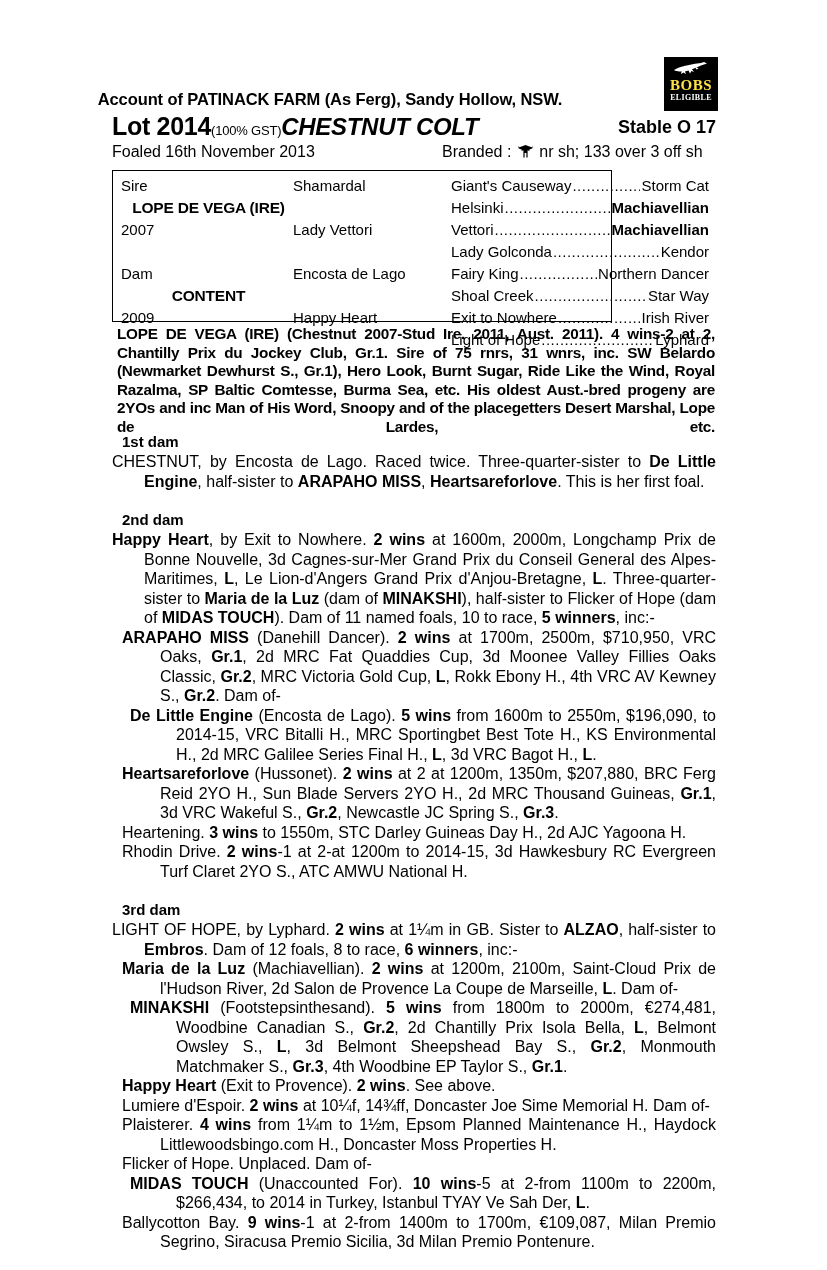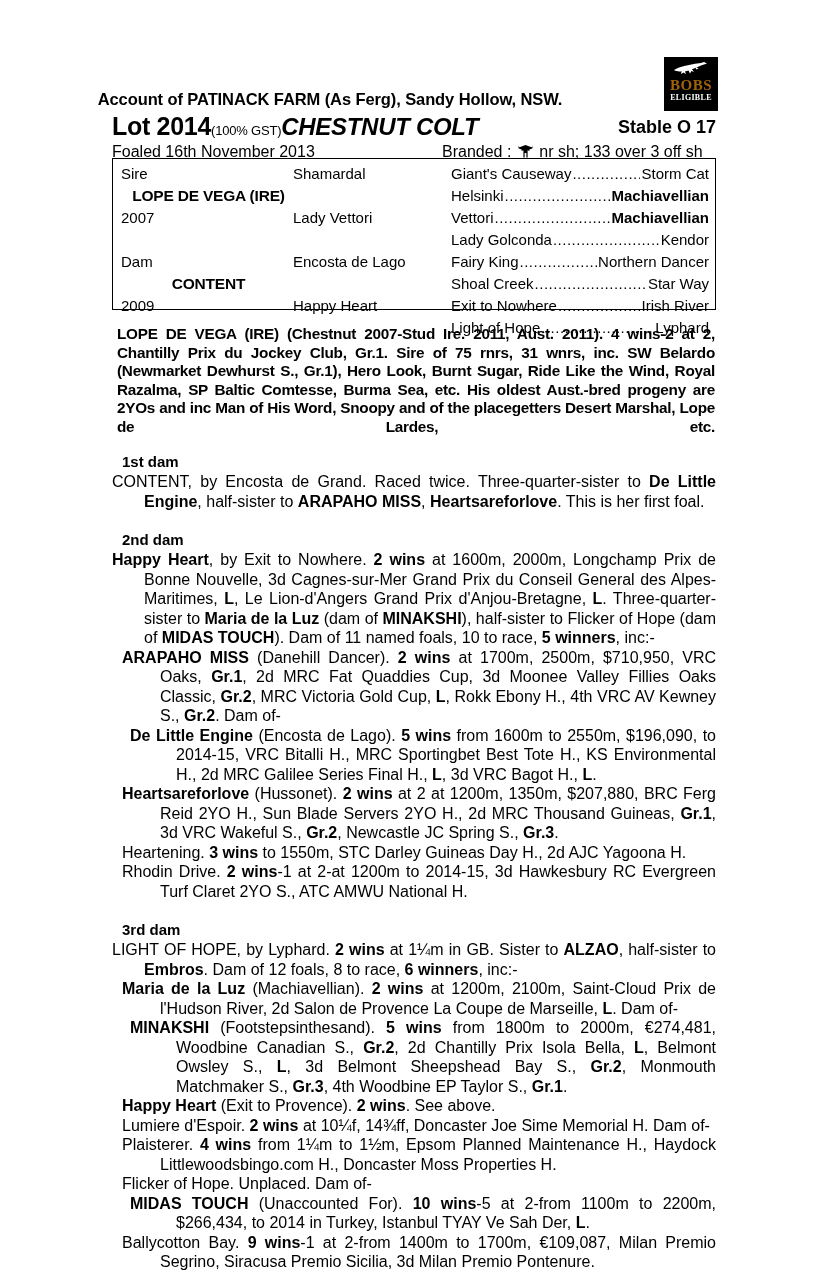--- a/index.html
+++ b/index.html
@@ -36,21 +36,21 @@
     justify-content: flex-start;
     padding-top: 3px;
     box-sizing: border-box;
   }
   .bobs-horse {
     width: 40px;
     height: 17px;
     display: block;
   }
   .bobs-word {
-    color: #a16207;
+    color: #fde047;
     font-family: "Liberation Serif", serif;
     font-weight: bold;
     font-size: 15px;
     line-height: 15px;
     letter-spacing: 0.5px;
     margin-top: 1px;
   }
   .bobs-sub {
     color: #ffffff;
     font-family: "Liberation Serif", serif;
@@ -117,22 +117,22 @@
   .brand-glyph {
     display: inline-block;
     vertical-align: -2px;
     margin: 0 1px;
   }
 
   
   .ped-table {
     position: absolute;
     left: 112px;
-    top: 158px;
-    width: 604px;
+    top: 170px;
+    width: 500px;
     height: 152px;
     border: 1.6px solid #000;
     box-sizing: border-box;
   }
   .ped-grid {
     position: relative;
     width: 100%;
     height: 100%;
     font-size: 15px;
   }
@@ -190,21 +190,21 @@
     line-height: 19.5px;
     text-align: justify;
     margin: 0;
   }
   .blk b { font-weight: bold; }
   .spacer { height: 19px; }
 
   #body-text {
     position: absolute;
     left: 112px;
-    top: 452px;
+    top: 432px;
     width: 604px;
   }
   .h1 { padding-left: 32px; text-indent: -22px; }
   .h2 { padding-left: 48px; text-indent: -38px; }
   .h3 { padding-left: 64px; text-indent: -46px; }
   .hd1 { padding-left: 32px; text-indent: -32px; }
   .sec-head { padding-left: 10px; }
 </style>
 </head>
 <body>
@@ -318,21 +318,21 @@
             </span>
           </div>
         </div>
     </div>
   </div>
 
   <div class="sire-para">LOPE DE VEGA (IRE) (Chestnut 2007-Stud Ire. 2011, Aust. 2011). 4 wins-2 at 2, Chantilly Prix du Jockey Club, Gr.1. Sire of 75 rnrs, 31 wnrs, inc. SW Belardo (Newmarket Dewhurst S., Gr.1), Hero Look, Burnt Sugar, Ride Like the Wind, Royal Razalma, SP Baltic Comtesse, Burma Sea, etc. His oldest Aust.-bred progeny are 2YOs and inc Man of His Word, Snoopy and of the placegetters Desert Marshal, Lope de Lardes, etc.</div>
 
   <div id="body-text">
       <div class="dam-head sec-head">1st dam</div>
-      <div class="blk hd1"><span>CONTENT, by Encosta de Grand. Raced twice. Three-quarter-sister to </span><b>De Little Engine</b><span>, half-sister to </span><b>ARAPAHO MISS</b><span>, </span><b>Heartsareforlove</b><span>. This is her first foal.</span></div>
+      <div class="blk hd1"><span>CHESTNUT, by Encosta de Lago. Raced twice. Three-quarter-sister to </span><b>De Little Engine</b><span>, half-sister to </span><b>ARAPAHO MISS</b><span>, </span><b>Heartsareforlove</b><span>. This is her first foal.</span></div>
       <div class="spacer"></div>
       <div class="dam-head sec-head">2nd dam</div>
       <div class="blk hd1"><b>Happy Heart</b><span>, by Exit to Nowhere. </span><b>2 wins</b><span> at 1600m, 2000m, Longchamp Prix de Bonne Nouvelle, 3d Cagnes-sur-Mer Grand Prix du Conseil General des Alpes-Maritimes, </span><b>L</b><span>, Le Lion-d'Angers Grand Prix d'Anjou-Bretagne, </span><b>L</b><span>. Three-quarter-sister to </span><b>Maria de la Luz</b><span> (dam of </span><b>MINAKSHI</b><span>), half-sister to Flicker of Hope (dam of </span><b>MIDAS TOUCH</b><span>). Dam of 11 named foals, 10 to race, </span><b>5 winners</b><span>, inc:-</span></div>
       <div class="blk h2"><b>ARAPAHO MISS</b><span> (Danehill Dancer). </span><b>2 wins</b><span> at 1700m, 2500m, $710,950, VRC Oaks, </span><b>Gr.1</b><span>, 2d MRC Fat Quaddies Cup, 3d Moonee Valley Fillies Oaks Classic, </span><b>Gr.2</b><span>, MRC Victoria Gold Cup, </span><b>L</b><span>, Rokk Ebony H., 4th VRC AV Kewney S., </span><b>Gr.2</b><span>. Dam of-</span></div>
       <div class="blk h3"><b>De Little Engine</b><span> (Encosta de Lago). </span><b>5 wins</b><span> from 1600m to 2550m, $196,090, to 2014-15, VRC Bitalli H., MRC Sportingbet Best Tote H., KS Environmental H., 2d MRC Galilee Series Final H., </span><b>L</b><span>, 3d VRC Bagot H., </span><b>L</b><span>.</span></div>
       <div class="blk h2"><b>Heartsareforlove</b><span> (Hussonet). </span><b>2 wins</b><span> at 2 at 1200m, 1350m, $207,880, BRC Ferg Reid 2YO H., Sun Blade Servers 2YO H., 2d MRC Thousand Guineas, </span><b>Gr.1</b><span>, 3d VRC Wakeful S., </span><b>Gr.2</b><span>, Newcastle JC Spring S., </span><b>Gr.3</b><span>.</span></div>
       <div class="blk h1"><span>Heartening. </span><b>3 wins</b><span> to 1550m, STC Darley Guineas Day H., 2d AJC Yagoona H.</span></div>
       <div class="blk h2"><span>Rhodin Drive. </span><b>2 wins</b><span>-1 at 2-at 1200m to 2014-15, 3d Hawkesbury RC Evergreen Turf Claret 2YO S., ATC AMWU National H.</span></div>
       <div class="spacer"></div>
       <div class="dam-head sec-head">3rd dam</div>

